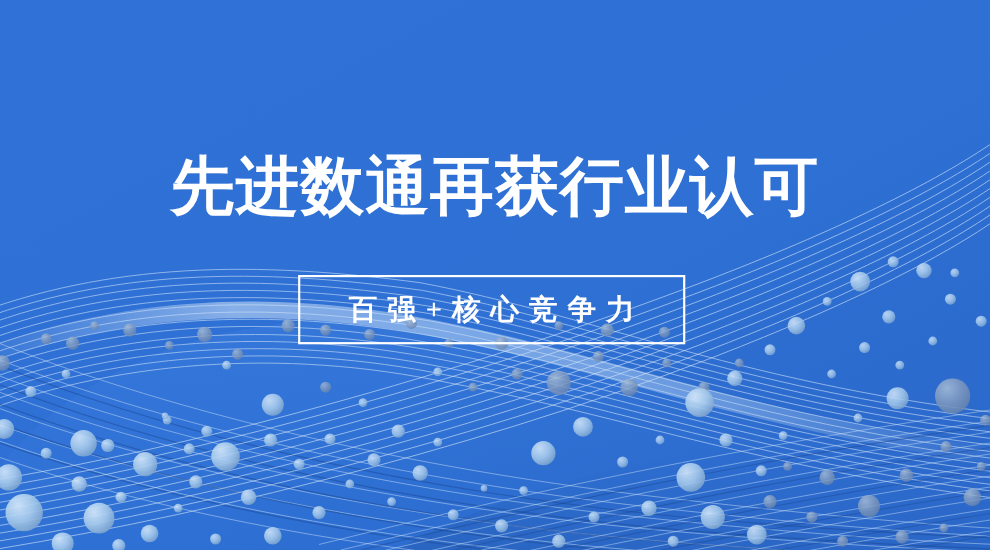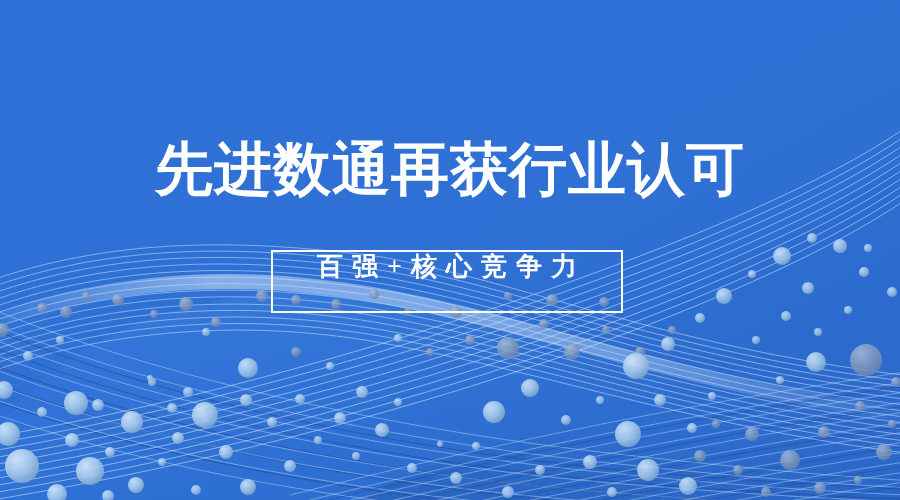--- a/index.html
+++ b/index.html
@@ -36,20 +36,21 @@
     line-height:64px;
     letter-spacing:1px;
     white-space:nowrap;
   }
   #subtitle-box{
     position:absolute;
     left:271px; top:250px;
     width:352px; height:63px;
     border:2px solid #FFFFFF;
     display:flex;
+    align-items:center;
     justify-content:center;
   }
   #subtitle-text{
     color:#FFFFFF;
     font-family:"Liberation Serif", serif;
     font-weight:bold;
     font-size:26px;
     line-height:30px;
     letter-spacing:9px;
     text-indent:9px;

